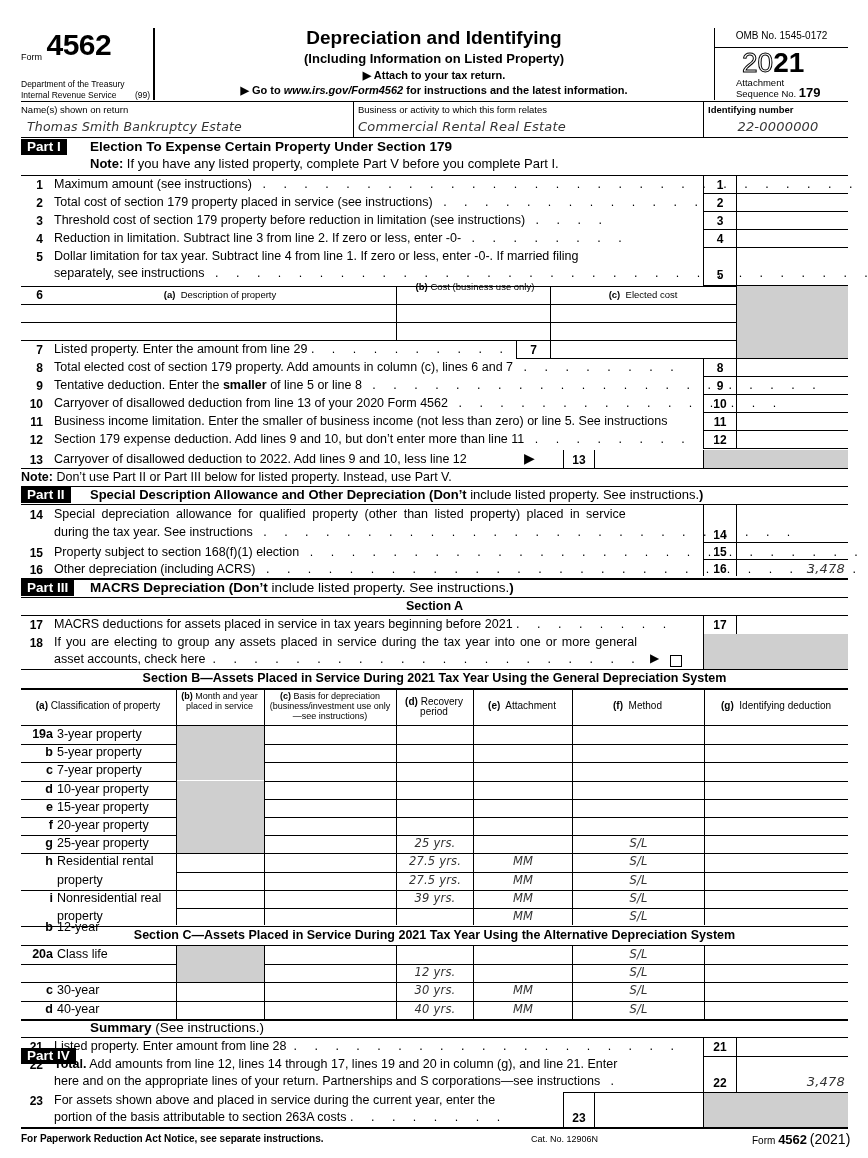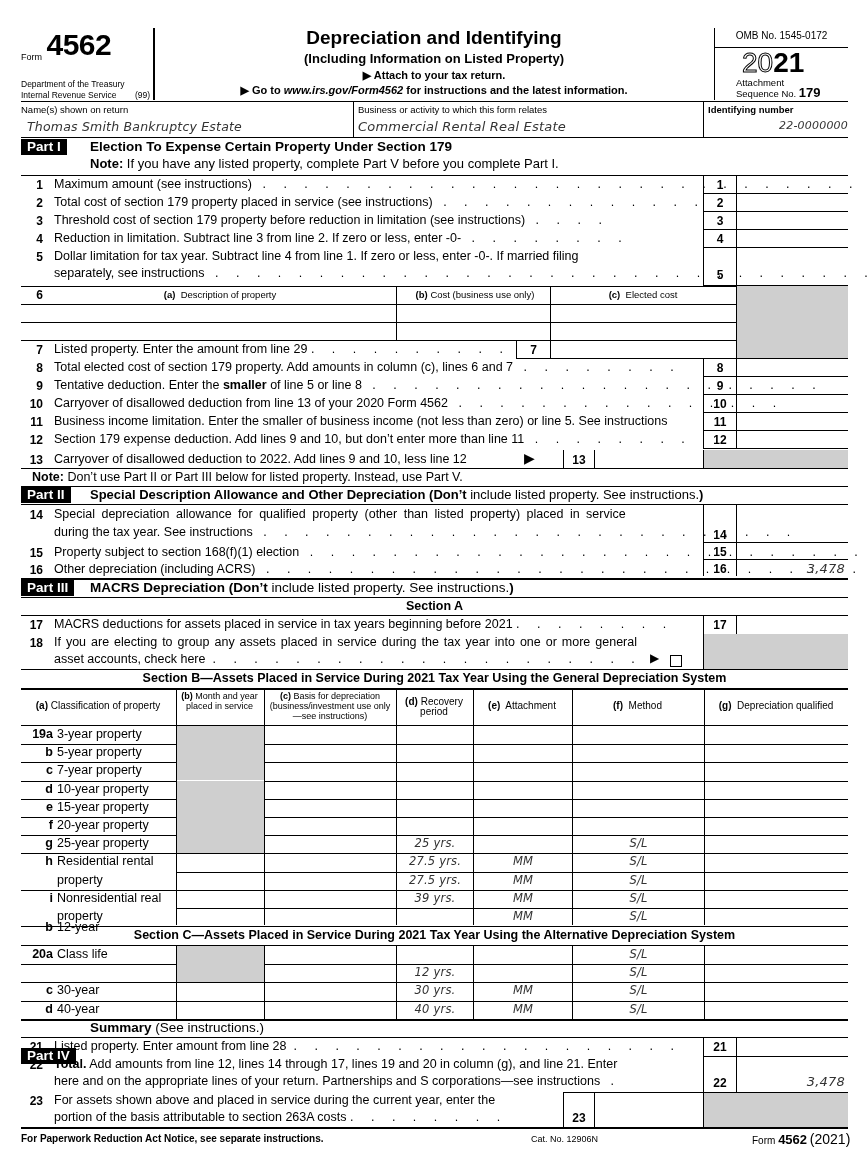--- a/index.html
+++ b/index.html
@@ -55,21 +55,21 @@
 </div>
 <div class="hl" style="left:21px;top:101px;width:827px"></div>
 
 <div class="abs" style="left:21px;top:104px;font-size:9.5px">Name(s) shown on return</div>
 <div class="abs fill" style="left:27px;top:119px;font-size:12.5px;width:320px;height:16px">Thomas Smith Bankruptcy Estate</div>
 <div class="vl" style="left:353px;top:101px;height:36px"></div>
 <div class="abs" style="left:358px;top:104px;font-size:9.5px">Business or activity to which this form relates</div>
 <div class="abs fill" style="left:358px;top:119px;font-size:13px;width:340px;height:16px">Commercial Rental Real Estate</div>
 <div class="vl" style="left:703px;top:101px;height:36px"></div>
 <div class="abs" style="left:708px;top:104px;font-size:9.5px;font-weight:bold">Identifying number</div>
-<div class="abs fill" style="left:708px;top:119px;font-size:11px;width:140px;text-align:right;height:16px">22-0000000</div>
+<div class="abs fill" style="left:708px;top:119px;font-size:13px;width:140px;text-align:center;height:16px">22-0000000</div>
 <div class="hl" style="left:21px;top:137px;width:827px"></div>
 
 <div class="partlbl" style="left:21px;top:139px">Part I</div>
 <div class="parttitle" style="left:90px;top:139px">Election To Expense Certain Property Under Section 179</div>
 <div class="abs" style="left:90px;top:156px;font-size:13px">
   <b>Note:</b><span> If you have any listed property, complete Part V before you complete Part I.</span>
 </div>
 <div class="hl" style="left:21px;top:175px;width:827px"></div>
 
 <div id="p1-lines">
@@ -107,21 +107,21 @@
     <div class="bx" style="left:704px;top:268px;width:32px">5</div>
     <div class="vl" style="left:703px;top:247px;height:38px"></div>
     <div class="vl" style="left:736px;top:247px;height:38px"></div>
     <div class="abs fill" style="left:737px;top:248px;width:108px;height:37px;text-align:right;font-size:13px"></div>
     <div class="hl" style="left:703px;top:285px;width:145px"></div>
   </div>
 
 <div class="hl" style="left:21px;top:286px;width:827px"></div>
 <div class="ln" style="left:21px;top:288px;width:22px">6</div>
 <div class="th" style="left:45px;top:290px;width:350px;font-size:9.5px"><b>(a)</b>&nbsp; <span>Description of property</span></div>
-<div class="th" style="left:396px;top:290px;width:158px;font-size:9.5px"><b>(b)</b>&nbsp;<span>Cost (business use only)</span></div>
+<div class="th" style="left:396px;top:282px;width:158px;font-size:9.5px"><b>(b)</b>&nbsp;<span>Cost (business use only)</span></div>
 <div class="th" style="left:550px;top:290px;width:186px;font-size:9.5px"><b>(c)</b>&nbsp; <span>Elected cost</span></div>
 <div class="hl" style="left:21px;top:304px;width:716px"></div>
 <div class="hl" style="left:21px;top:322px;width:716px"></div>
 <div class="hl" style="left:21px;top:340px;width:716px"></div>
 <div class="vl" style="left:396px;top:286px;height:54px"></div>
 <div class="vl" style="left:550px;top:286px;height:54px"></div>
 <div class="abs" style="left:22px;top:305px;width:373px;height:17px"></div>
 <div class="abs" style="left:397px;top:305px;width:152px;height:17px"></div>
 <div class="abs" style="left:551px;top:305px;width:185px;height:17px"></div>
 <div class="abs" style="left:22px;top:323px;width:373px;height:17px"></div>
@@ -180,21 +180,21 @@
 <div class="lt" style="left:54px;top:452px">Carryover of disallowed deduction to 2022. Add lines 9 and 10, less line 12</div>
 <div class="abs" style="left:524px;top:450px;font-size:14px">▶</div>
 <div class="vl" style="left:563px;top:450px;height:18px"></div>
 <div class="bx" style="left:564px;top:453px;width:30px">13</div>
 <div class="vl" style="left:594px;top:450px;height:18px"></div>
 <div class="abs" style="left:595px;top:451px;width:108px;height:17px"></div>
 <div class="shade" style="left:704px;top:450px;width:144px;height:18px"></div>
 <div class="vl" style="left:703px;top:450px;height:18px"></div>
 <div class="hl" style="left:21px;top:468px;width:827px"></div>
 
-<div class="abs" style="left:32px;top:470px;font-size:12.5px">
+<div class="abs" style="left:21px;top:470px;font-size:12.5px">
   <b>Note:</b><span> Don’t use Part II or Part III below for listed property. Instead, use Part V.</span>
 </div>
 <div class="hl" style="left:21px;top:486px;width:827px"></div>
 
 <div class="partlbl" style="left:21px;top:487px">Part II</div>
 <div class="parttitle" style="left:90px;top:487px;font-size:13px">
   <span>Special Description Allowance and Other Depreciation (Don’t</span><span style="font-weight:normal"> include listed property. See instructions.</span><span>)</span>
 </div>
 <div class="hl" style="left:21px;top:504px;width:827px"></div>
 <div id="p2-lines">
@@ -249,21 +249,21 @@
 
 <div class="abs" style="left:21px;top:671px;width:827px;text-align:center;font-size:12.5px;font-weight:bold">Section B—Assets Placed in Service During 2021 Tax Year Using the General Depreciation System</div>
 <div class="hl" style="left:21px;top:688px;width:827px;border-top-width:2px"></div>
 
 <div class="th" style="left:21px;top:701px;width:154px;font-size:10px"><b>(a)</b> <span>Classification of property</span></div>
 <div class="th" style="left:176px;top:691px;width:87px;font-size:9px"><b>(b)</b> <span>Month and year placed in service</span></div>
 <div class="th" style="left:266px;top:691px;width:128px;font-size:9px"><b>(c)</b> <span>Basis for depreciation (business/investment use only—see instructions)</span></div>
 <div class="th" style="left:396px;top:697px;width:76px;font-size:10px;padding:0 6px"><b>(d)</b> <span>Recovery period</span></div>
 <div class="th" style="left:473px;top:701px;width:98px;font-size:10px"><b>(e)</b>&nbsp; <span>Attachment</span></div>
 <div class="th" style="left:572px;top:701px;width:131px;font-size:10px"><b>(f)</b>&nbsp; <span>Method</span></div>
-<div class="th" style="left:704px;top:701px;width:144px;font-size:10px"><b>(g)</b>&nbsp; <span>Depreciation qualified</span></div>
+<div class="th" style="left:704px;top:701px;width:144px;font-size:10px"><b>(g)</b>&nbsp; <span>Identifying deduction</span></div>
 <div class="hl" style="left:21px;top:725px;width:827px"></div>
 
 <div id="grid">
     <div class="vl" style="left:176px;top:688px;height:37px"></div>
     <div class="vl" style="left:264px;top:688px;height:37px"></div>
     <div class="vl" style="left:396px;top:688px;height:37px"></div>
     <div class="vl" style="left:473px;top:688px;height:37px"></div>
     <div class="vl" style="left:572px;top:688px;height:37px"></div>
     <div class="vl" style="left:704px;top:688px;height:37px"></div>
     <div class="abs" style="left:21px;top:726px;width:827px;height:18px"></div>

